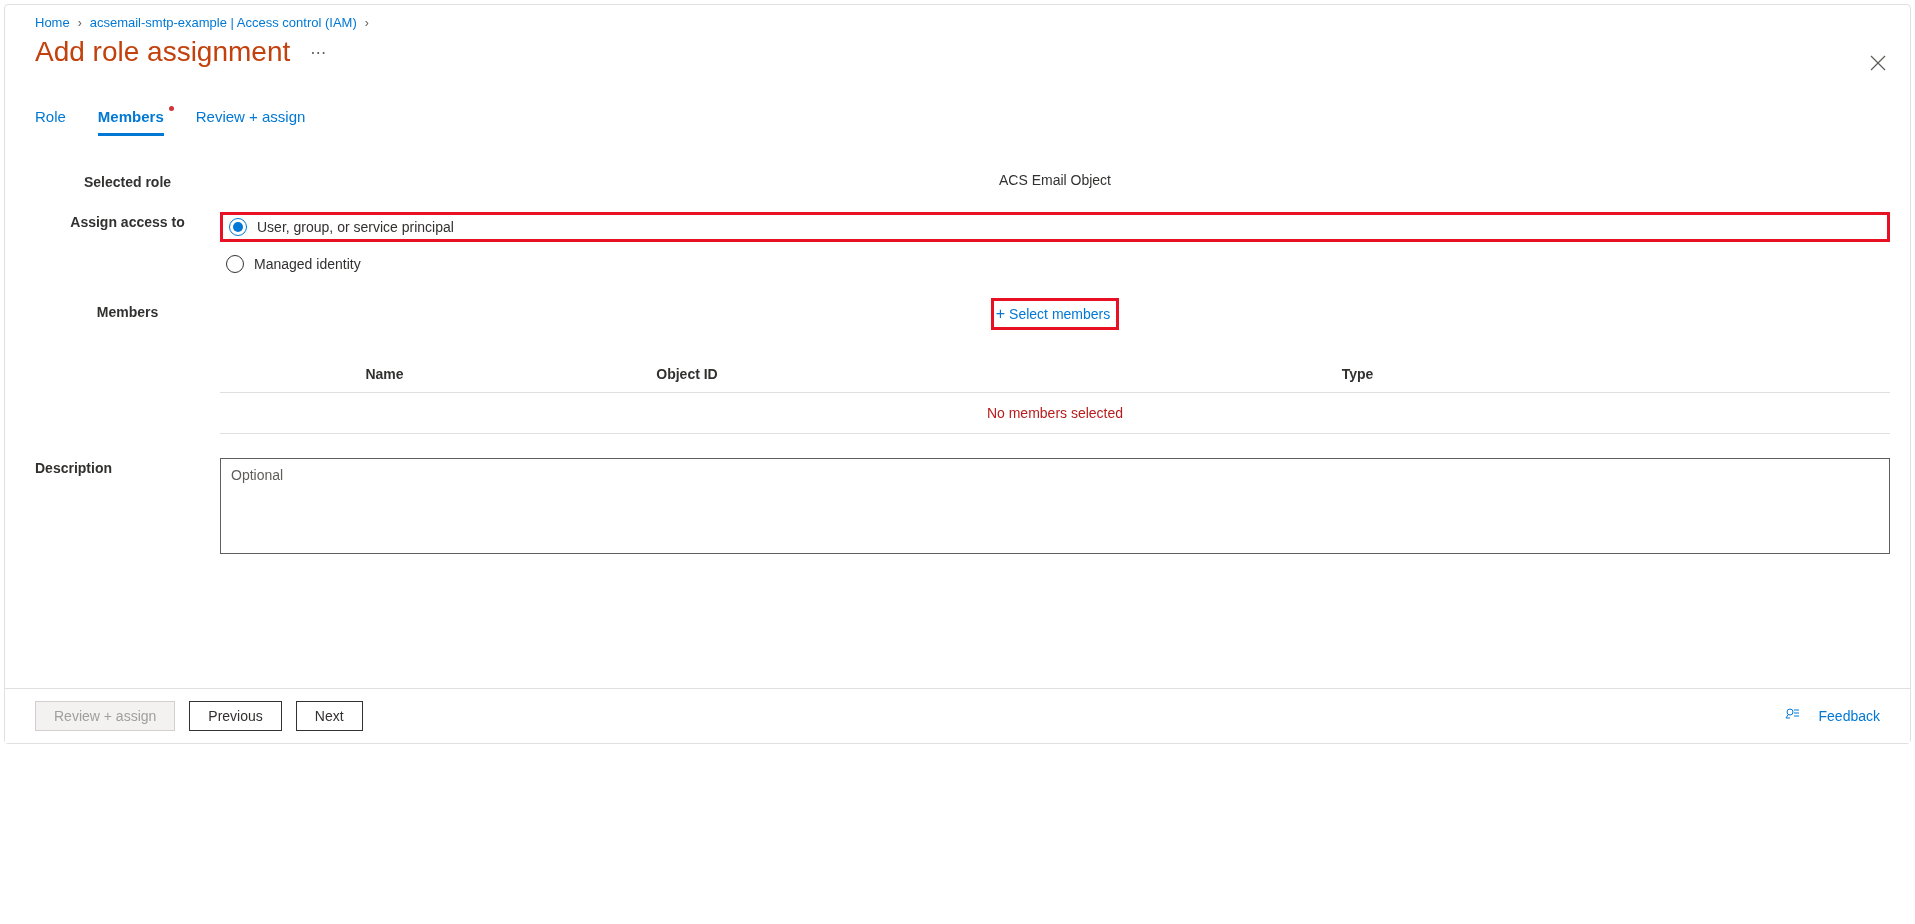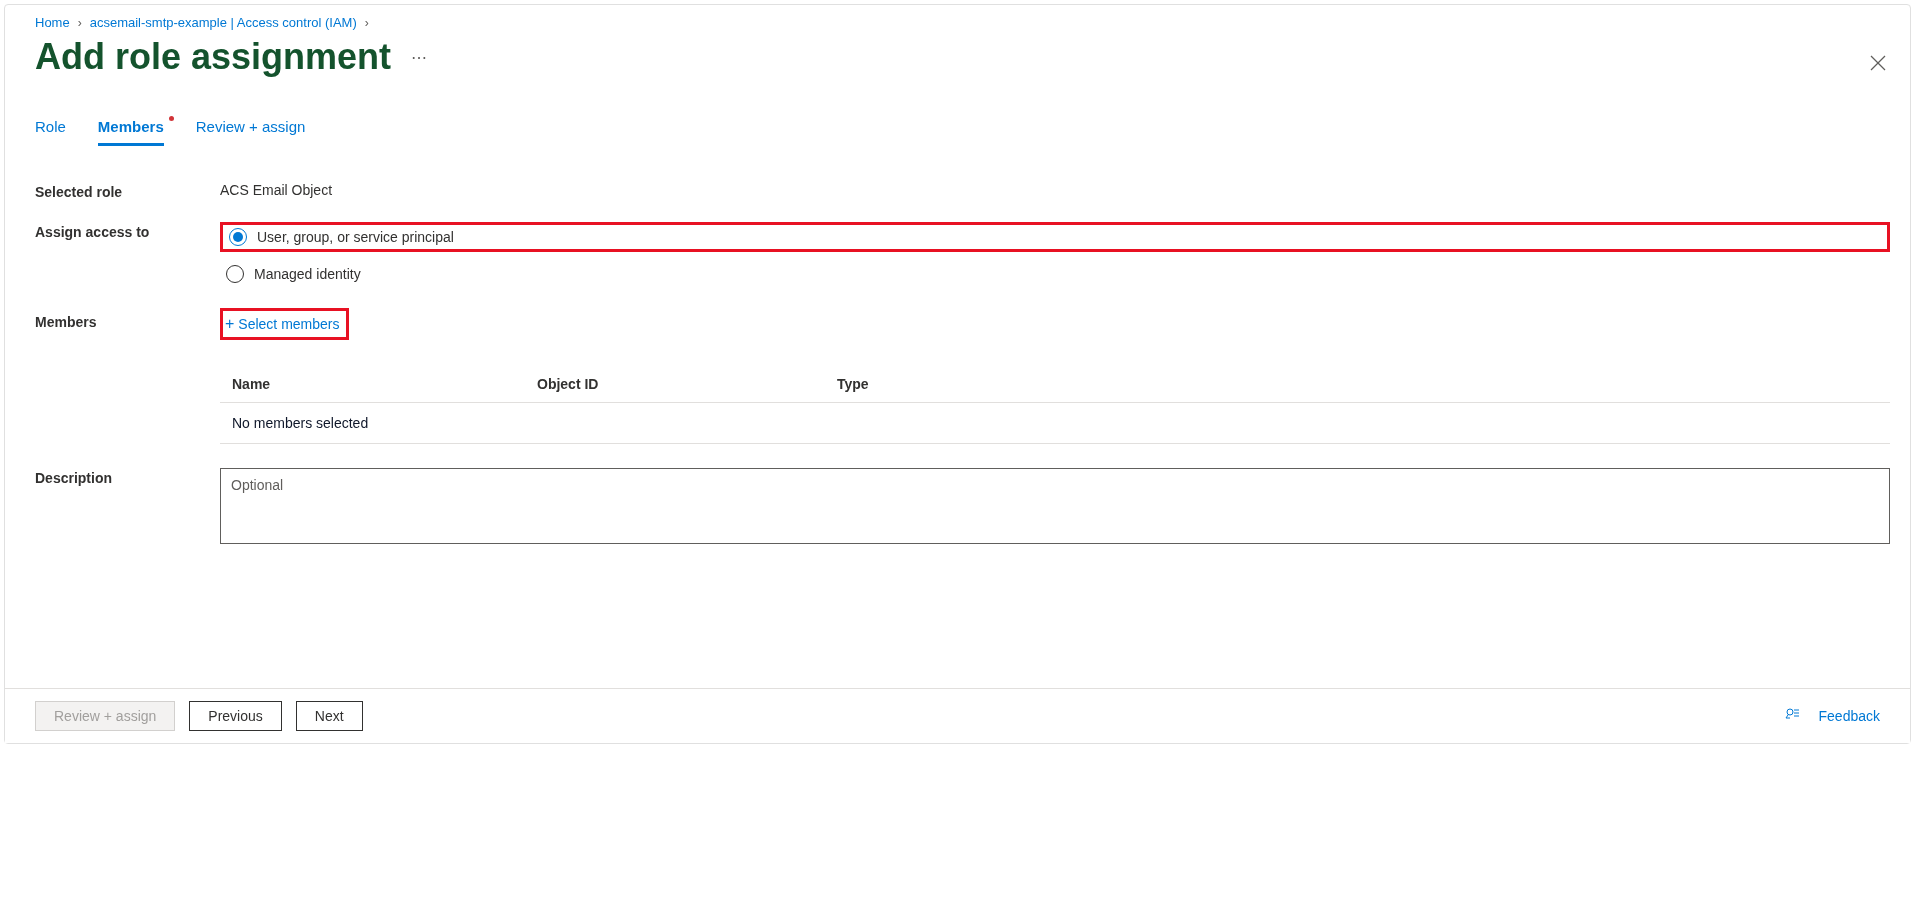--- a/index.html
+++ b/index.html
@@ -35,23 +35,23 @@
     .breadcrumb-separator {
       color: #605e5c;
       font-size: 12px;
     }
     .page-header {
       display: flex;
       align-items: center;
       margin-bottom: 40px;
     }
     .page-title {
-      font-size: 36px;
-      font-weight: 700;
-      color: #14532d;
+      font-size: 28px;
+      font-weight: 400;
+      color: #c2410c;
     }
     .more-menu {
       margin-left: 20px;
       color: #605e5c;
       font-size: 16px;
       cursor: pointer;
     }
     .close-button {
       position: absolute;
       right: 24px;
@@ -87,20 +87,21 @@
       right: -10px;
       width: 5px;
       height: 5px;
       background: #d13438;
       border-radius: 50%;
     }
     .form-row {
       display: flex;
       margin-bottom: 22px;
       align-items: flex-start;
+      text-align: center;
     }
     .form-label {
       width: 185px;
       font-weight: 600;
       font-size: 14px;
       padding-top: 2px;
     }
     .form-value {
       flex: 1;
       font-size: 14px;
@@ -172,29 +173,29 @@
     .table-header.objectid {
       width: 300px;
     }
     .table-header.type {
       flex: 1;
     }
     .table-body {
       padding: 12px 12px;
       border-bottom: 1px solid #e1dfdd;
       font-size: 14px;
-      color: #0f172a;
+      color: #b91c1c;
     }
     .description-container {
       display: flex;
       margin-top: 24px;
     }
     .description-textarea {
       flex: 1;
-      height: 76px;
+      height: 96px;
       border: 1px solid #605e5c;
       padding: 8px 10px;
       font-family: inherit;
       font-size: 14px;
       resize: none;
       color: #b91c1c;
       margin-right: 0;
     }
     .description-textarea::placeholder {
       color: #605e5c;

